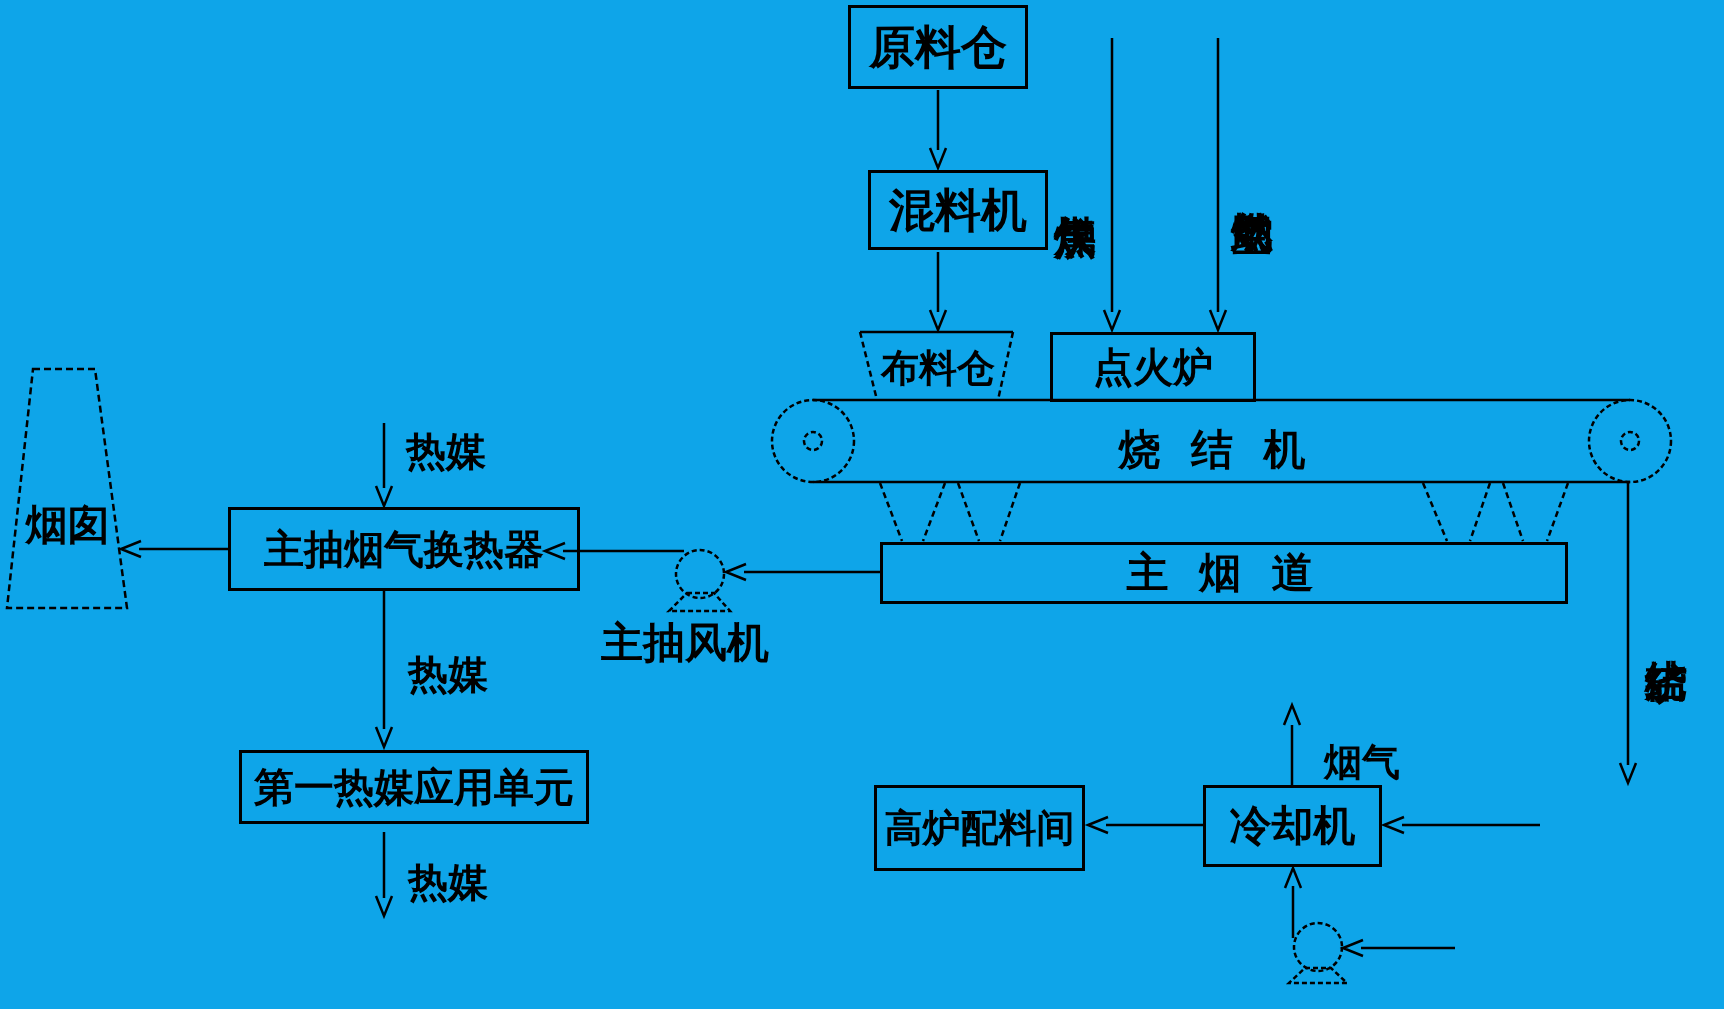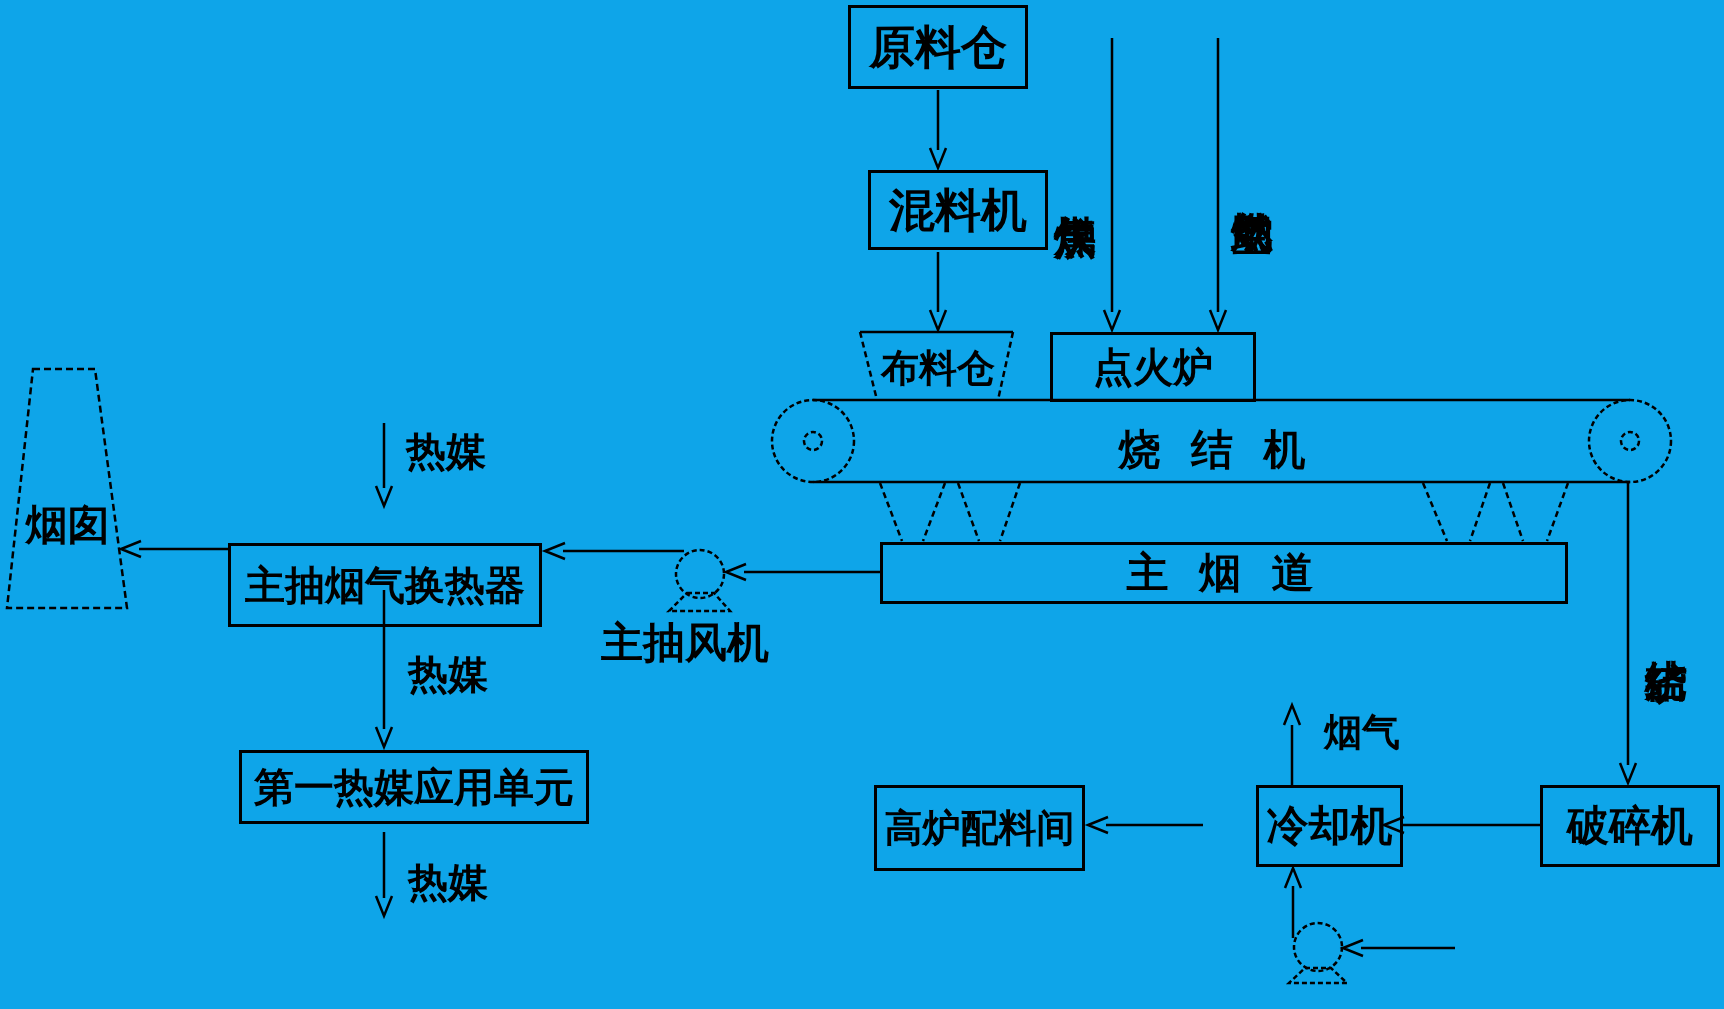--- a/index.html
+++ b/index.html
@@ -159,46 +159,45 @@
   </svg>
 
   <div class="box f46" style="left:848px;top:5px;width:180px;height:84px;">原料仓</div>
 
   <div class="box f46" style="left:868px;top:170px;width:180px;height:80px;">混料机</div>
 
   <div class="box f40" style="left:1050px;top:332px;width:206px;height:70px;">点火炉</div>
 
   <div class="box f42 sp" style="left:880px;top:542px;width:688px;height:62px;">主 烟 道</div>
 
-  <div class="box f40" style="left:228px;top:507px;width:314px;height:84px;margin-top:36px;">主抽烟气换热器</div>
+  <div class="box f40" style="left:228px;top:507px;width:352px;height:84px;">主抽烟气换热器</div>
 
   <div class="box f40" style="left:239px;top:750px;width:350px;height:74px;">第一热媒应用单元</div>
 
   <div class="box f38" style="left:874px;top:785px;width:211px;height:86px;">高炉配料间</div>
 
-  <div class="box f42" style="left:1256px;top:785px;width:147px;height:82px;">冷却机</div>
-
-  <div class="box f42" style="left:1540px;top:785px;width:180px;height:82px;">破碎机</div>
+  <div class="box f42" style="left:1203px;top:785px;width:179px;height:82px;">冷却机</div>
+
 
   <div class="lbl f42" style="left:15px;top:503px;width:105px;text-align:center;">烟囱</div>
 
   <div class="lbl f38" style="left:872px;top:349px;width:132px;">布料仓</div>
 
   <div class="lbl f42 sp" style="left:1096px;top:428px;width:240px;">烧 结 机</div>
 
   <div class="lbl f42" style="left:595px;top:621px;width:180px;">主抽风机</div>
 
 
   <div class="lbl f40" style="left:396px;top:430px;width:100px;">热媒</div>
 
   <div class="lbl f40" style="left:398px;top:653px;width:100px;">热媒</div>
 
   <div class="lbl f40" style="left:398px;top:861px;width:100px;">热媒</div>
 
-  <div class="lbl f38" style="left:1315px;top:713px;width:94px;">烟气</div>
+  <div class="lbl f38" style="left:1315px;top:743px;width:94px;">烟气</div>
 
   <div class="vlbl f42" style="left:1054px;top:82px;height:200px;">焦炉煤气</div>
 
   <div class="vlbl f42" style="left:1231px;top:80px;height:195px;">助燃空气</div>
 
   <div class="vlbl f42" style="left:1645px;top:553px;height:145px;">烧结矿</div>
 
 </div>
 
 </body></html>

